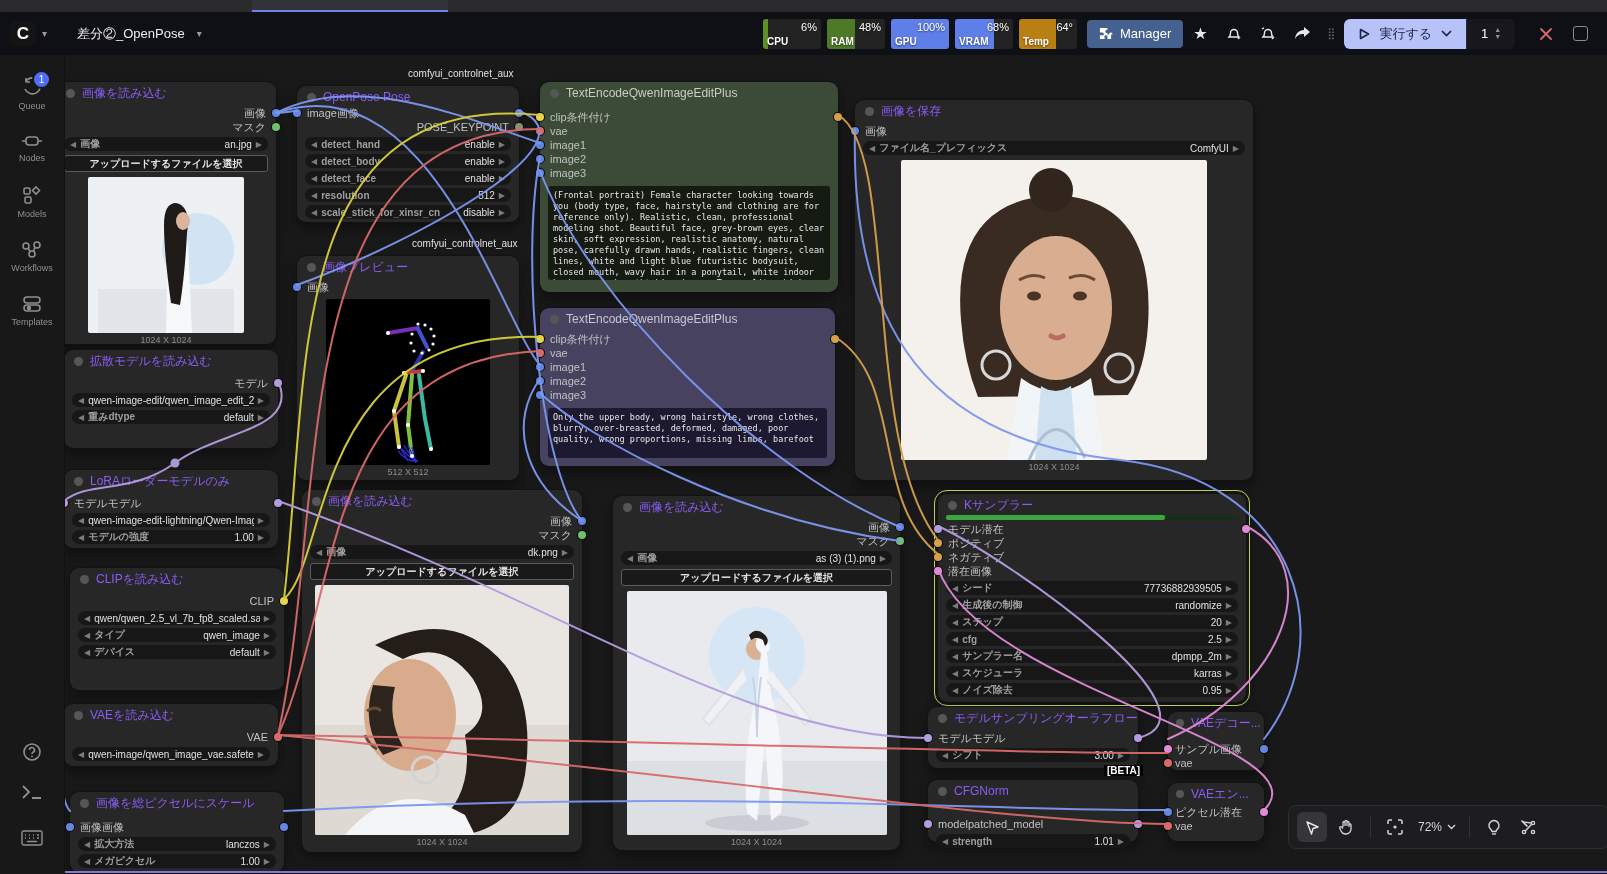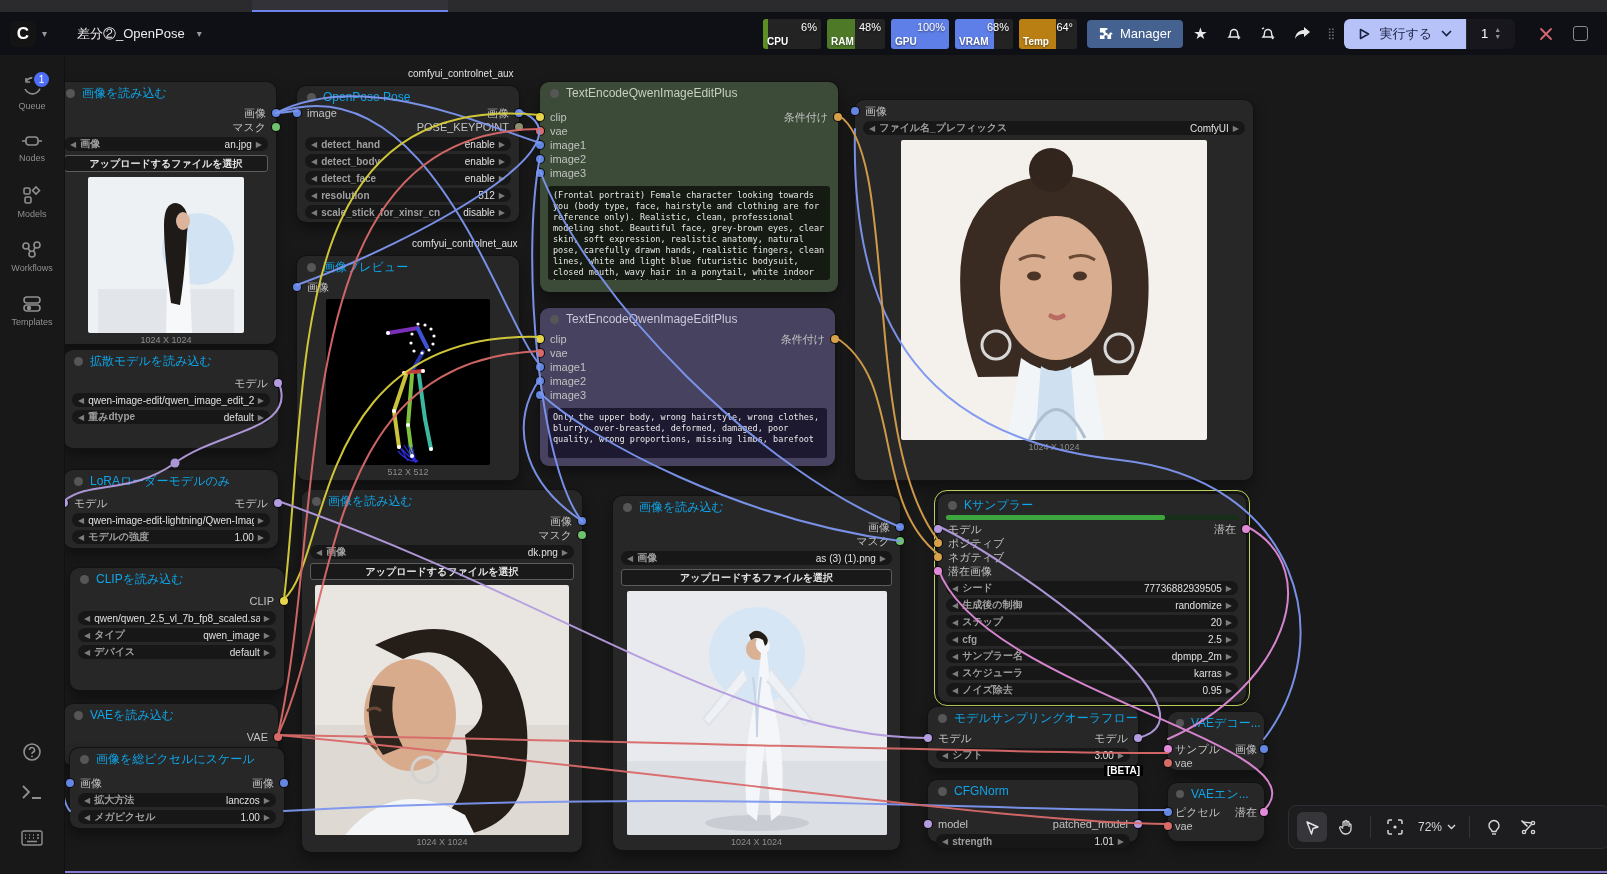--- a/index.html
+++ b/index.html
@@ -26,23 +26,23 @@
   
   #sidebar{position:absolute;left:0;top:55px;width:64px;bottom:0;background:#181818;z-index:21;display:flex;flex-direction:column;align-items:center;border-right:1px solid #111}
   .sbitem{width:64px;margin-top:22px;display:flex;flex-direction:column;align-items:center;gap:4px;color:#8f8f8f;position:relative}
   .sbitem .lbl{font-size:9px}
   .badge{position:absolute;top:-7px;right:13px;width:15px;height:15px;border-radius:50%;background:#4f6ef7;color:#fff;font-size:10px;display:flex;align-items:center;justify-content:center;border:2px solid #181818}
   #sbspacer{flex:1}
   .sbbottom{margin:0 0 18px 0;color:#8f8f8f}
   
   #links{position:absolute;left:0;top:0;width:1607px;height:874px;z-index:4;pointer-events:none}
   .node{position:absolute;background:#272727;border-radius:9px;z-index:2;box-shadow:0 0 0 1px #121212,0 6px 14px rgba(0,0,0,.45);color:#b8b8b8}
-  .ntitle{height:18px;display:flex;align-items:center;gap:7px;padding:2px 10px 0;font-size:12px;color:#0ea5e9;white-space:nowrap;overflow:hidden}
+  .ntitle{height:18px;display:flex;align-items:center;gap:7px;padding:2px 10px 0;font-size:12px;color:#8b5cf6;white-space:nowrap;overflow:hidden}
   .cdot{flex:0 0 9px;width:9px;height:9px;border-radius:50%;background:#565656}
-  .prow{position:relative;height:14px;display:flex;align-items:center;justify-content:space-between;padding:0 10px;font-size:11px;color:#c2c2c2}
+  .prow{position:relative;height:14px;display:flex;align-items:center;padding:0 10px;font-size:11px;color:#c2c2c2}
   .prow .sp{flex:1}
   .pd{position:absolute;width:8px;height:8px;border-radius:50%;top:3px;box-shadow:0 0 0 1px #0b0b0b}
   .pd.in{left:-4px}.pd.out{right:-4px}
   .widget{height:14px;margin:3px 8px 0;background:#171717;border-radius:7px;display:flex;align-items:center;padding:0 6px;font-size:10px;gap:4px}
   .widget i{font-style:normal;color:#7c7c7c;font-size:8px}
   .widget .wn{color:#9f9f9f;white-space:nowrap}
   .widget .wv{flex:1;text-align:right;color:#e0e0e0;white-space:nowrap;overflow:hidden}
   .widget.file .wv{text-align:left}
   .upbtn{height:15px;margin:4px 8px 0;border:1px solid #5c5c5c;border-radius:3px;background:#191919;display:flex;align-items:center;justify-content:center;font-size:10px;font-weight:bold;color:#e3e3e3;white-space:nowrap}
   .pvwrap{margin:5px auto 0;border-radius:2px;overflow:hidden;display:block}
@@ -383,20 +383,24 @@
       </div>
     <div class="prow">
         <span>image3</span>
         <s class="pd in" style="background:#5f85dd"></s>
         <span class="sp"></span>
       </div>
     <div class="ta" style="height:42px">Only the upper body, wrong hairstyle, wrong clothes, blurry, over-breasted, deformed, damaged, poor quality, wrong proportions, missing limbs, barefoot</div>
   </div>
 
   <div class="node" style="left:855px;top:100px;width:398px;height:380px">
+    <div class="ntitle">
+        <span class="cdot"></span>
+        <span>画像を保存</span>
+      </div>
     <div class="prow" style="margin-top:4px">
         <span>画像</span>
         <s class="pd in" style="background:#6486e0"></s>
         <span class="sp"></span>
       </div>
     <div class="widget">
         <i>◀</i>
         <b class="wn">ファイル名_プレフィックス</b>
         <span class="wv" style="font-weight:normal">ComfyUI</span>
         <i>▶</i>
@@ -502,21 +506,21 @@
         <span>VAE</span>
         <s class="pd out" style="background:#d96a6a"></s>
       </div>
     <div class="widget file">
         <i>◀</i>
         <span class="wv">qwen-image/qwen_image_vae.safetens...</span>
         <i>▶</i>
       </div>
   </div>
 
-  <div class="node" style="left:70px;top:748px;width:214px;height:80px">
+  <div class="node" style="left:70px;top:792px;width:214px;height:80px">
     <div class="ntitle">
         <span class="cdot"></span>
         <span>画像を総ピクセルにスケール</span>
       </div>
     <div class="prow" style="margin-top:8px">
         <span>画像</span>
         <s class="pd in" style="background:#6486e0"></s>
         <span>画像</span>
         <s class="pd out" style="background:#6486e0"></s>
       </div>

